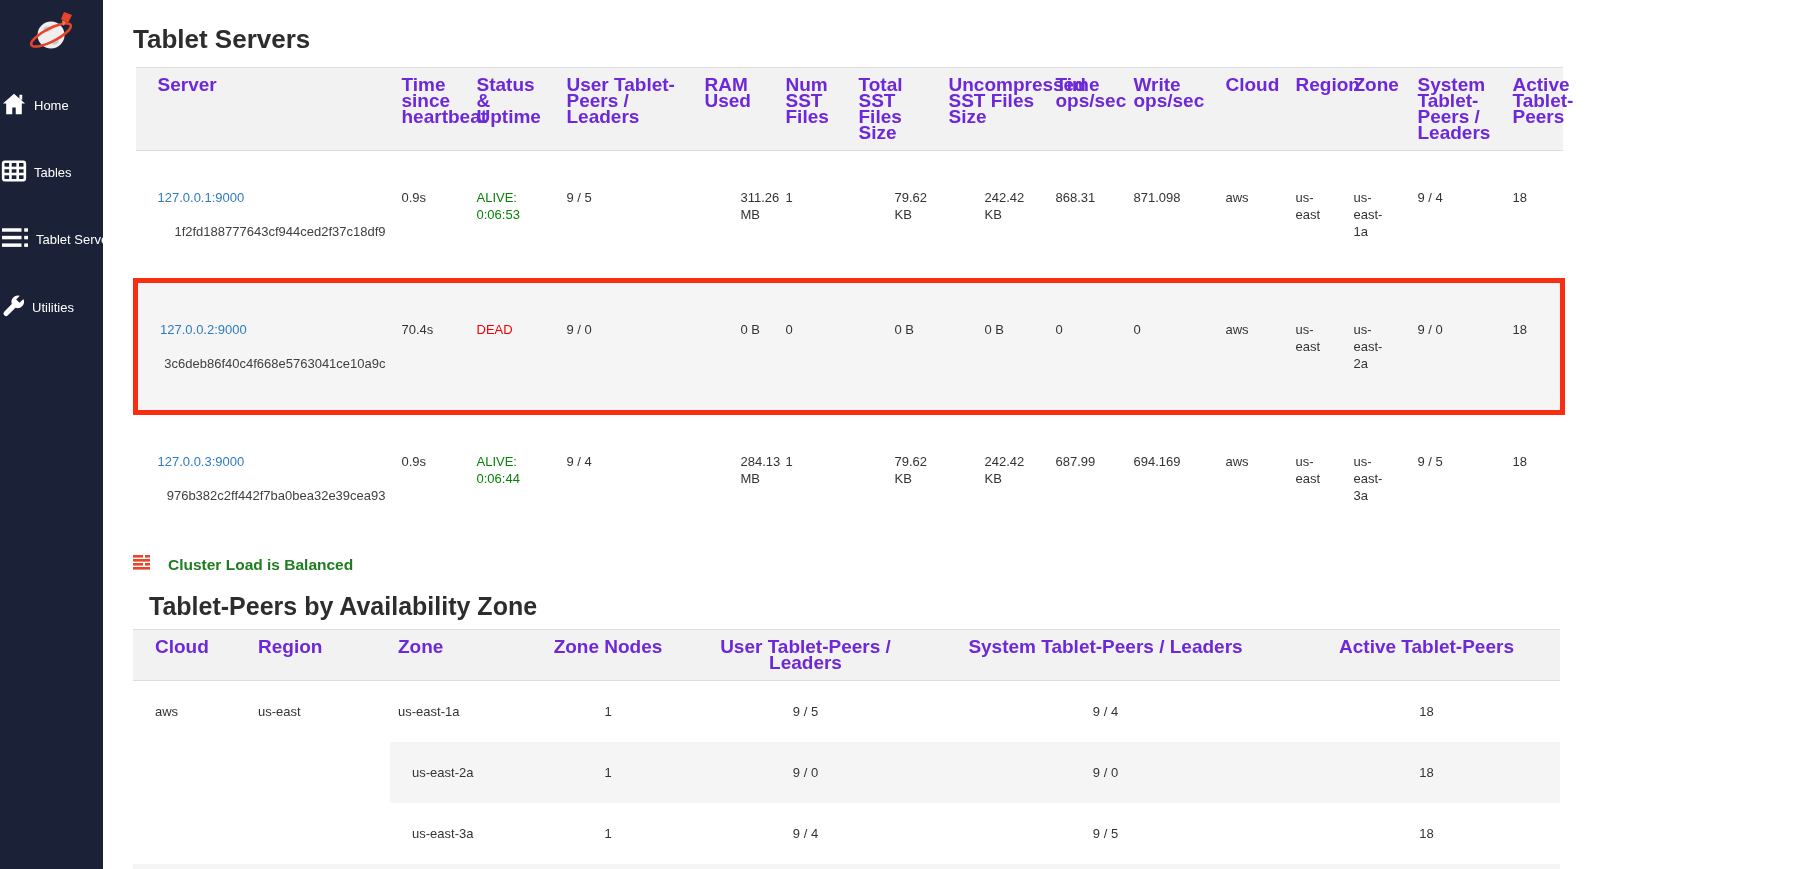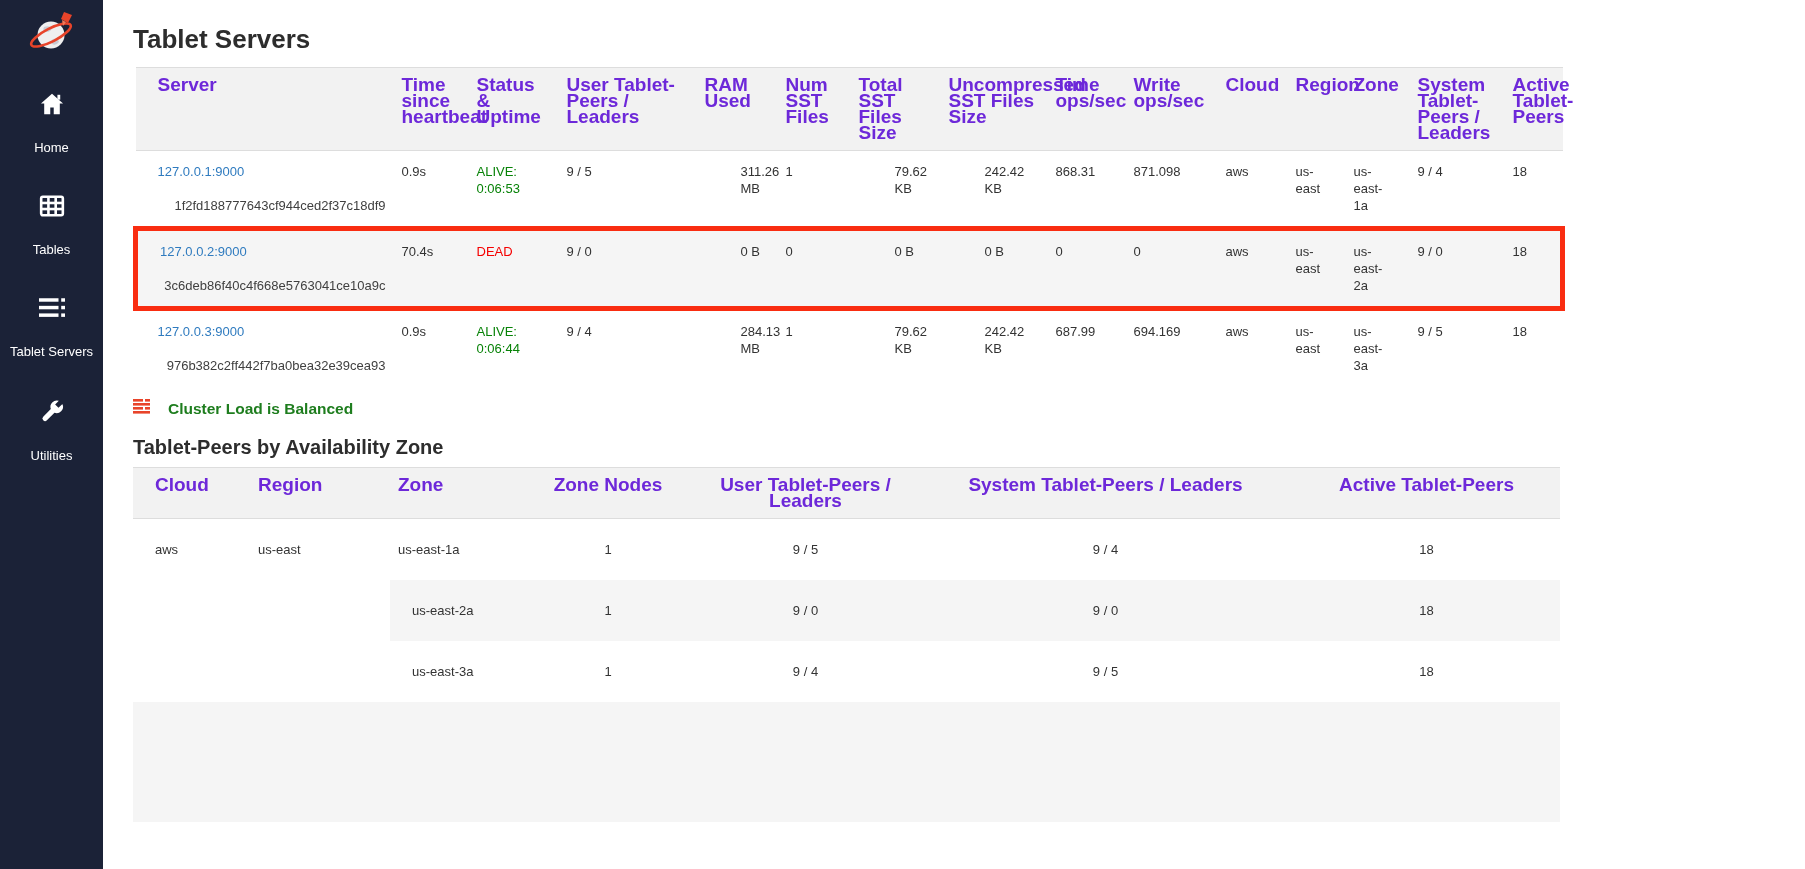--- a/index.html
+++ b/index.html
@@ -24,40 +24,40 @@
   .app{display:flex;width:1805px;height:869px;}
 
   
   .sidebar{
     width:103px;height:869px;background:var(--sidebar-bg);flex:0 0 103px;
     display:flex;flex-direction:column;align-items:center;
   }
   .logo{margin-top:7px;width:52px;height:52px;cursor:pointer;}
   .nav{margin-top:32px;display:flex;flex-direction:column;align-items:center;width:100%;}
   .nav-item{
-    display:flex;flex-direction:column;align-items:center;gap:20px;
+    display:flex;align-items:center;gap:6px;
     color:#fff;font-size:13px;margin-bottom:38px;text-decoration:none;width:100%;
     cursor:pointer;
   }
   .nav-label{white-space:nowrap;}
 
   
   .main{flex:1;padding:0 0 0 30px;}
   .page-title{font-size:26px;font-weight:700;color:#2d2d2d;margin:24px 0 12px 0;}
 
   table.tbl{border-collapse:collapse;table-layout:fixed;width:1427px;font-size:13px;}
   table.tbl thead th{
     background:var(--header-bg);text-align:left;vertical-align:top;
     font-size:19px;font-weight:700;line-height:16px;color:#6d28d9;
     padding:9px 8px;border-top:1px solid var(--border);border-bottom:1px solid var(--border);
   }
   table.tbl thead th:first-child{padding-left:22px;}
 
   .servers-table tbody td{
-    padding:12px 8px;vertical-align:top;line-height:17px;
+    padding:38px 8px;vertical-align:top;line-height:17px;
     border-top:1px solid var(--row-border);
   }
   .servers-table tbody td:first-child{padding-left:22px;}
   .servers-table tbody tr:nth-child(even) td{background:var(--stripe);}
   .servers-table tbody tr.highlighted td{
     background:var(--stripe);
     border-top:5px solid var(--highlight-red);
     border-bottom:5px solid var(--highlight-red);
   }
   .servers-table tbody tr.highlighted td:first-child{border-left:5px solid var(--highlight-red);}
@@ -67,21 +67,21 @@
   .uuid{color:#404040;margin-top:17px;text-align:right;}
   .status-alive{color:var(--green);}
   .status-dead{color:var(--dead-red);}
   .narrow{max-width:52px;margin-left:36px;}
   .narrow-region{max-width:30px;}
   .narrow-zone{max-width:40px;}
 
   .footnote{margin:24px 0 0 0;font-size:13.5px;color:#333;}
   .load-status{margin-top:13px;display:flex;align-items:center;gap:18px;}
   .load-text{color:#1e7d1e;font-weight:700;font-size:15.5px;}
-  .section-title{font-size:20px;font-weight:700;color:#2d2d2d;margin:18px 0 8px 0;}
+  .section-title{font-size:25px;font-weight:700;color:#2d2d2d;margin:18px 0 8px 16px;}
 
   .az-table thead th.c-center{text-align:center;}
   .az-table tbody td{padding:22px 8px;vertical-align:top;line-height:17px;}
   .az-table tbody td:first-child{padding-left:22px;}
   .az-table tbody td.c-center{text-align:center;}
   .az-table tbody tr:nth-child(even) td{background:var(--stripe);}
   .az-table tbody tr.partial-row td{height:120px;padding:0;background:var(--stripe);}
 </style>
 </head>
 <body>

